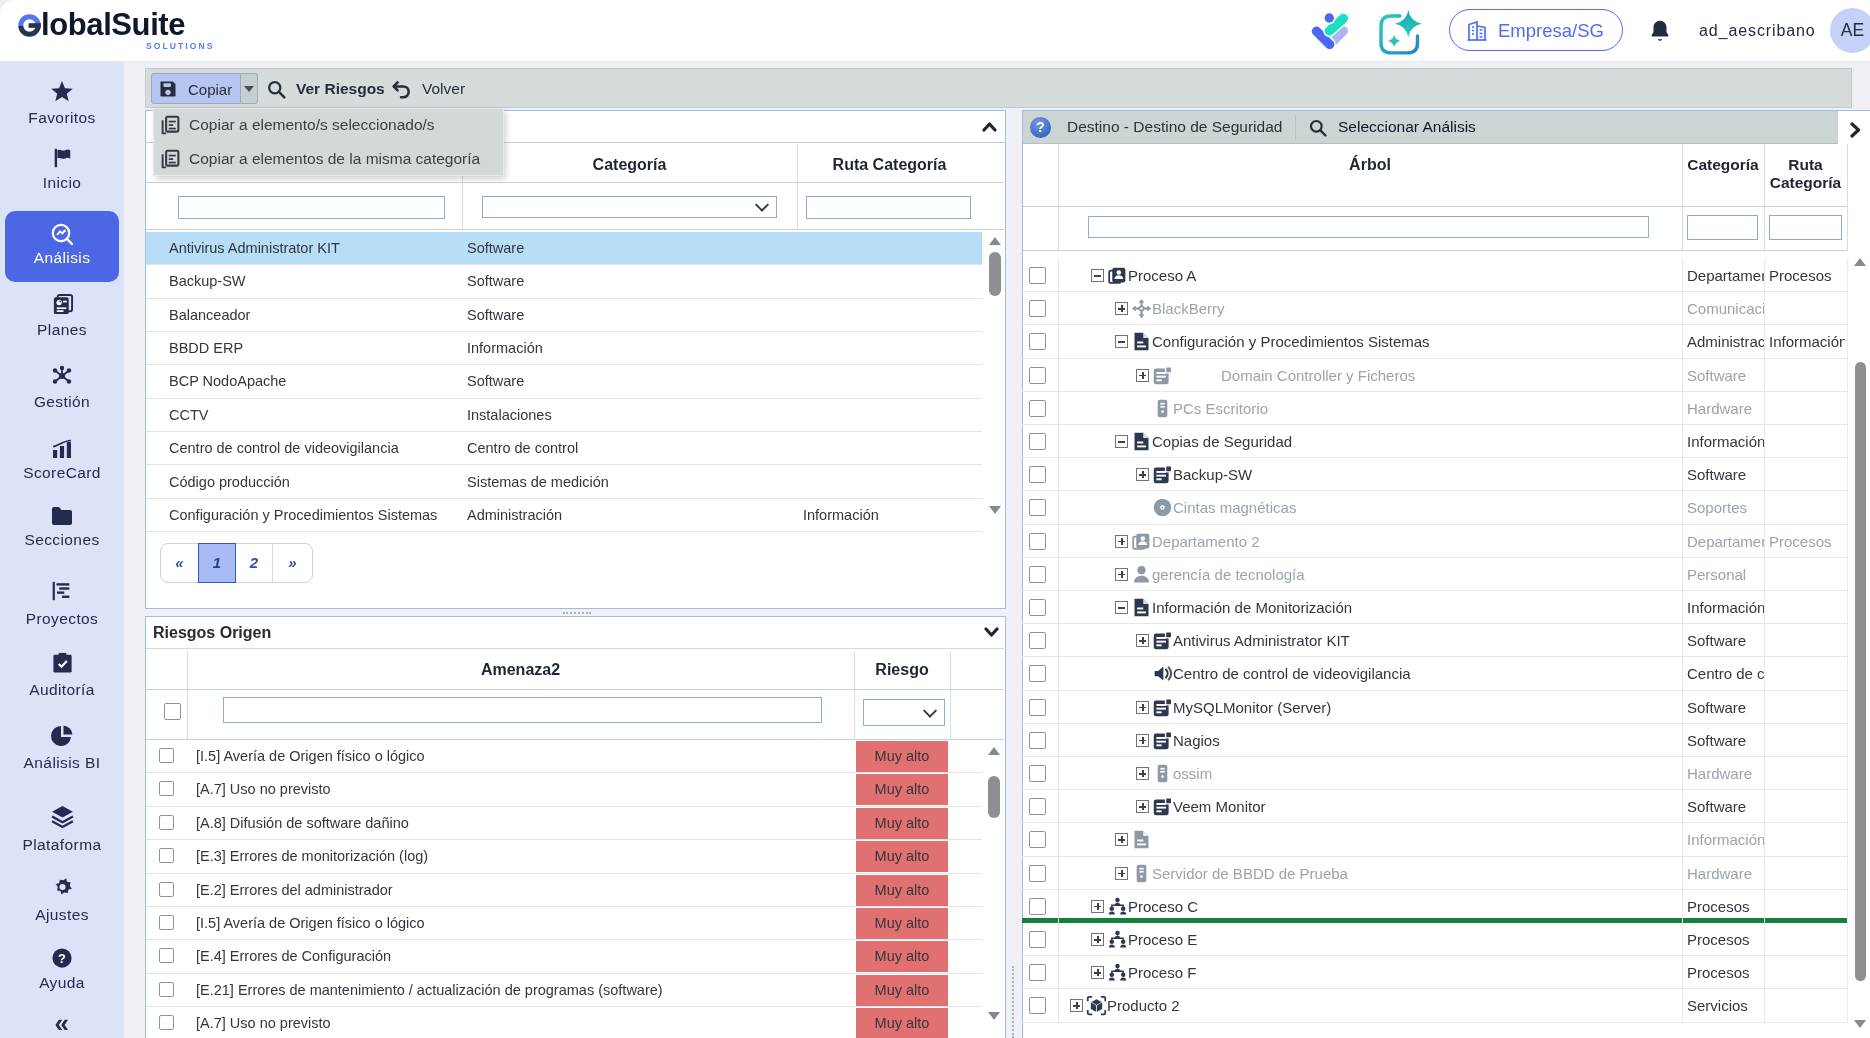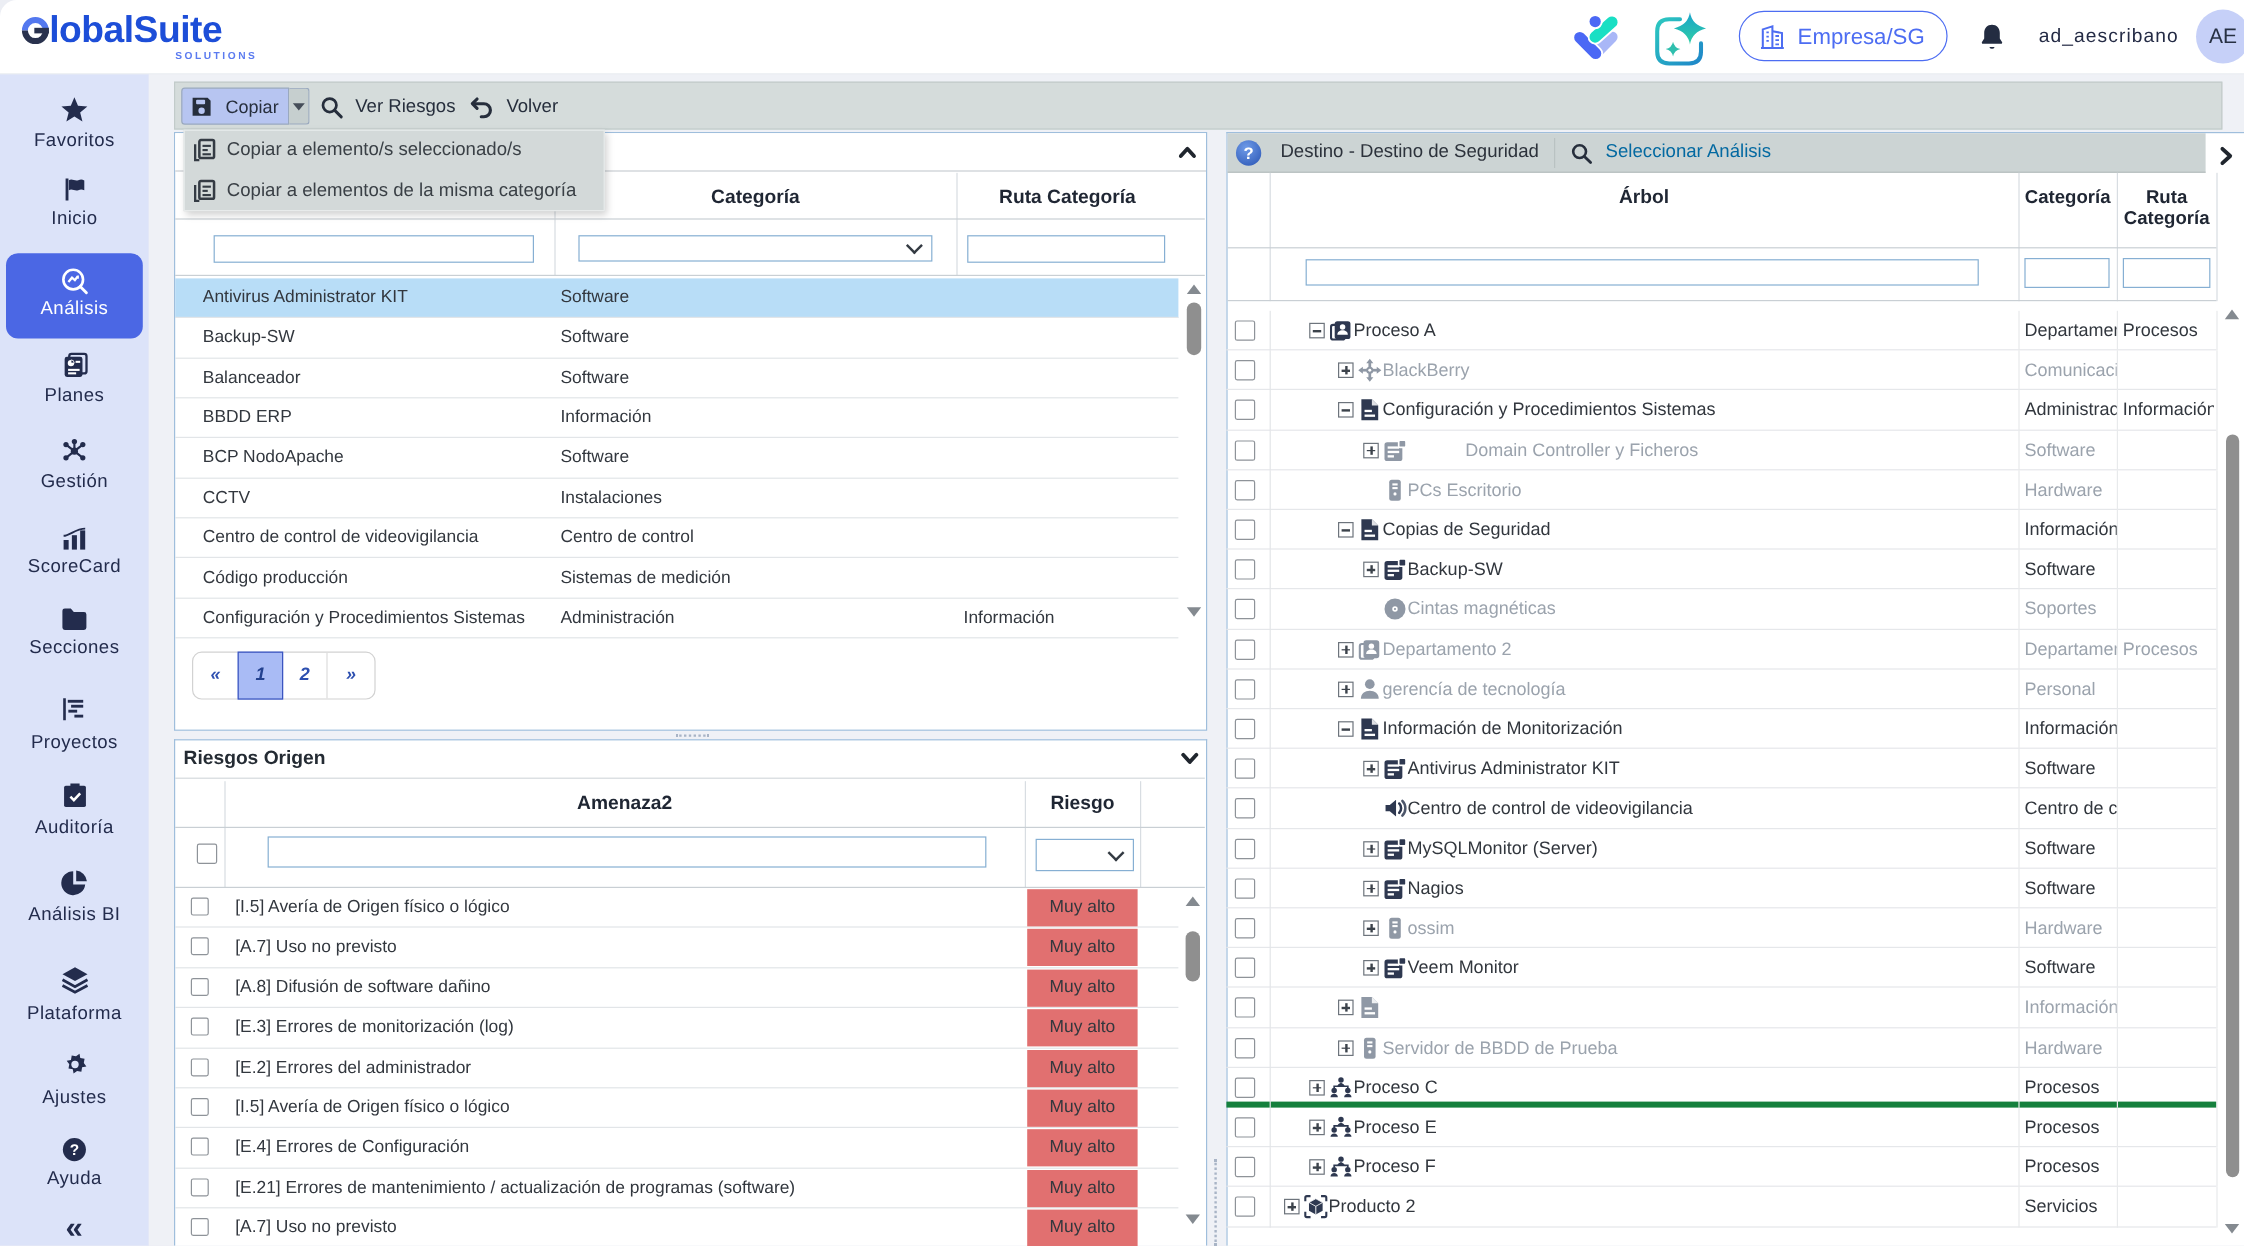--- a/index.html
+++ b/index.html
@@ -110,21 +110,21 @@
 </defs>
 </svg>
 
 <div class="abs hdr"></div>
 <div class="abs" style="left:17px;top:0px;width:230px;height:60px;">
 <svg class="abs" style="left:0;top:13px" width="25" height="25" viewBox="0 0 28 28">
 <path d="M4.2 14a9.8 9.8 0 0119.6 0" fill="none" stroke="#5378ef" stroke-width="5.6"></path>
 <path d="M23.8 14a9.8 9.8 0 01-19.6 0" fill="none" stroke="#29324e" stroke-width="5.6"></path>
 <rect x="13" y="11.4" width="13.6" height="5.2" fill="#29324e"></rect>
 </svg>
-<div class="abs" style="left:24px;top:7px;font-size:31px;font-weight:bold;color:#1d4ed8;letter-spacing:-.4px;">lobalSuite</div>
+<div class="abs" style="left:24px;top:7px;font-size:31px;font-weight:bold;color:#0f172a;letter-spacing:-.4px;">lobalSuite</div>
 <div class="abs" style="left:129px;top:40.5px;font-size:8.5px;color:#5b7bf0;letter-spacing:2.1px;font-weight:bold;">SOLUTIONS</div>
 </div>
 <svg class="abs" style="left:1304px;top:6px" width="50" height="50" viewBox="0 0 50 50">
 <g stroke-linecap="round" fill="none">
 <path d="M39.3 24.9L25.7 38.5" stroke="#fff" stroke-width="12.4"></path>
 <path d="M39.3 24.9L25.7 38.5" stroke="#a9b7f7" stroke-width="9.4"></path>
 <path d="M12.5 25.3L25.7 38.5" stroke="#fff" stroke-width="12.4"></path>
 <path d="M12.5 25.3L25.7 38.5" stroke="#4b68f5" stroke-width="9.4"></path>
 <path d="M39.3 12.4L25.3 24.9" stroke="#fff" stroke-width="12.4"></path>
 <path d="M39.3 12.4L25.3 24.9" stroke="#19dfc4" stroke-width="9.4"></path>
@@ -257,21 +257,21 @@
 <svg class="abs" style="left:158px;top:79px" width="20" height="20" viewBox="0 0 24 24">
 <path d="M3 3h15l3 3v15H3z" fill="#262e3c"></path>
     <rect x="6.5" y="5" width="9" height="4.5" rx="1" fill="#b7c5f1"></rect>
     <circle cx="12" cy="16" r="3.2" fill="#b7c5f1"></circle>
 </svg>
 <div class="abs" style="left:188px;top:81px;font-size:15px;color:#262e3c;">Copiar</div>
 <svg class="abs" style="left:266px;top:79px" width="21" height="21" viewBox="0 0 24 24">
     <circle cx="10" cy="10" r="6.4" fill="none" stroke="#262e3c" stroke-width="2.6"></circle>
     <path d="M14.8 14.8L21 21" stroke="#262e3c" stroke-width="2.8" stroke-linecap="round"></path>
   </svg>
-<div class="abs" style="left:296px;top:80px;font-size:15.5px;color:#262e3c;">Ver Riesgos</div>
+<div class="abs" style="left:296px;top:80px;font-size:15.5px;color:#262e3c;font-weight:bold;">Ver Riesgos</div>
 <svg class="abs" style="left:391px;top:79px" width="21" height="21" viewBox="0 0 24 24">
 <path d="M7.5 4L3 8.5 7.5 13" fill="none" stroke="#262e3c" stroke-width="3" stroke-linejoin="round" stroke-linecap="round"></path>
 <path d="M4 8.5h10a6.2 6.2 0 016.2 6.2 6.2 6.2 0 01-6.2 6.2h-2.5" fill="none" stroke="#262e3c" stroke-width="3" stroke-linecap="round"></path>
 </svg>
 <div class="abs" style="left:422px;top:80px;font-size:15.5px;color:#262e3c;">Volver</div>
 <div class="abs panel" style="left:145px;top:110px;width:861px;height:499px;"></div>
 <div class="abs" style="left:146px;top:111px;width:859px;height:32px;background:#fff;border-bottom:1px solid #c8cdd2;"></div>
 <svg class="abs" style="left:982px;top:121px" width="15" height="12" viewBox="0 0 15 12">
     <path class="chev" d="M2 9l5.5-6L13 9"></path>
   </svg>
@@ -415,21 +415,21 @@
     </defs>
 <circle cx="12" cy="12" r="11" fill="url(#qg)"></circle>
     <text x="12" y="17" font-size="14.5" font-weight="bold" fill="#fff" text-anchor="middle" font-family="Liberation Sans">?</text>
 </svg>
 <div class="abs" style="left:1067px;top:118px;font-size:15.5px;color:#2c323b;">Destino - Destino de Seguridad</div>
 <div class="abs" style="left:1295px;top:115px;width:1px;height:25px;background:#b9c2c2;"></div>
 <svg class="abs" style="left:1308px;top:118px" width="20" height="20" viewBox="0 0 24 24">
     <circle cx="10" cy="10" r="6.4" fill="none" stroke="#262e3c" stroke-width="2.6"></circle>
     <path d="M14.8 14.8L21 21" stroke="#262e3c" stroke-width="2.8" stroke-linecap="round"></path>
   </svg>
-<div class="abs" style="left:1338px;top:118px;font-size:15.5px;color:#0369a1;">Seleccionar Análisis</div>
+<div class="abs" style="left:1338px;top:118px;font-size:15.5px;color:#0f172a;">Seleccionar Análisis</div>
 <svg class="abs" style="left:1849px;top:122px" width="12" height="16" viewBox="0 0 12 16">
     <path class="chev" d="M3 2l6.5 6L3 14"></path>
   </svg>
 <div class="abs thead" style="left:1058px;top:156px;width:624px;text-align:center;">Árbol</div>
 <div class="abs thead" style="left:1682px;top:156px;width:82px;text-align:center;font-size:15.5px;">Categoría</div>
 <div class="abs thead" style="left:1764px;top:156px;width:83px;text-align:center;font-size:15.5px;">Ruta<br>Categoría</div>
 <div class="abs cellline" style="left:1058px;top:144px;width:1px;height:107px;"></div>
 <div class="abs cellline" style="left:1682px;top:144px;width:1px;height:107px;"></div>
 <div class="abs cellline" style="left:1764px;top:144px;width:1px;height:107px;"></div>
 <div class="abs cellline" style="left:1847px;top:144px;width:1px;height:107px;"></div>

